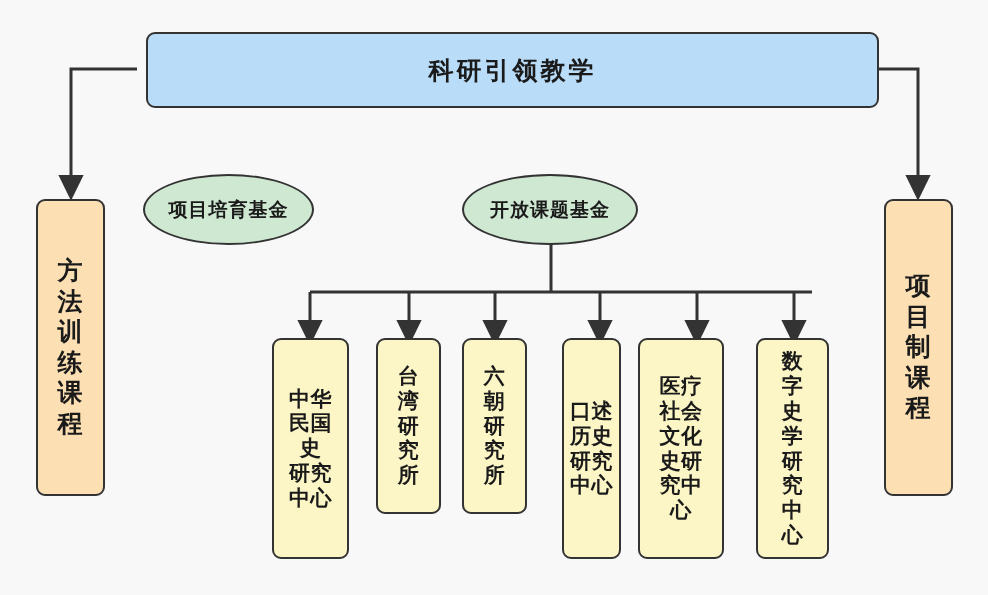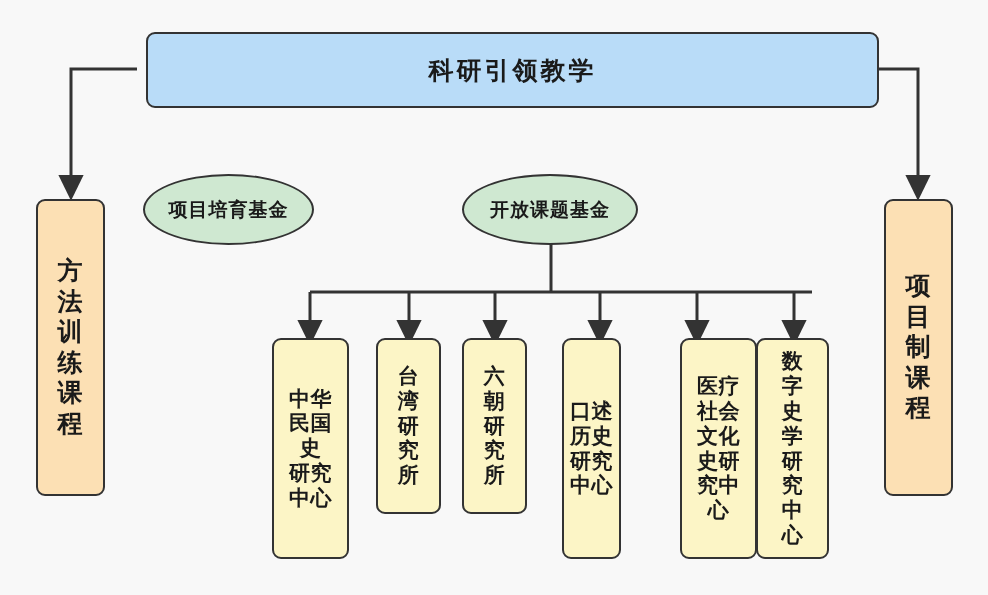--- a/index.html
+++ b/index.html
@@ -173,21 +173,21 @@
 
   <div class="node node-rect node-center" style="left:562px; top:338px; width:59px; height:221px;">
     <span class="vtext">
       <span>口述</span>
       <span>历史</span>
       <span>研究</span>
       <span>中心</span>
     </span>
   </div>
 
-  <div class="node node-rect node-center" style="left:680px; top:338px; width:77px; height:221px;">
+  <div class="node node-rect node-center" style="left:638px; top:338px; width:86px; height:221px;">
     <span class="vtext">
       <span>医疗</span>
       <span>社会</span>
       <span>文化</span>
       <span>史研</span>
       <span>究中</span>
       <span>心</span>
     </span>
   </div>
 

